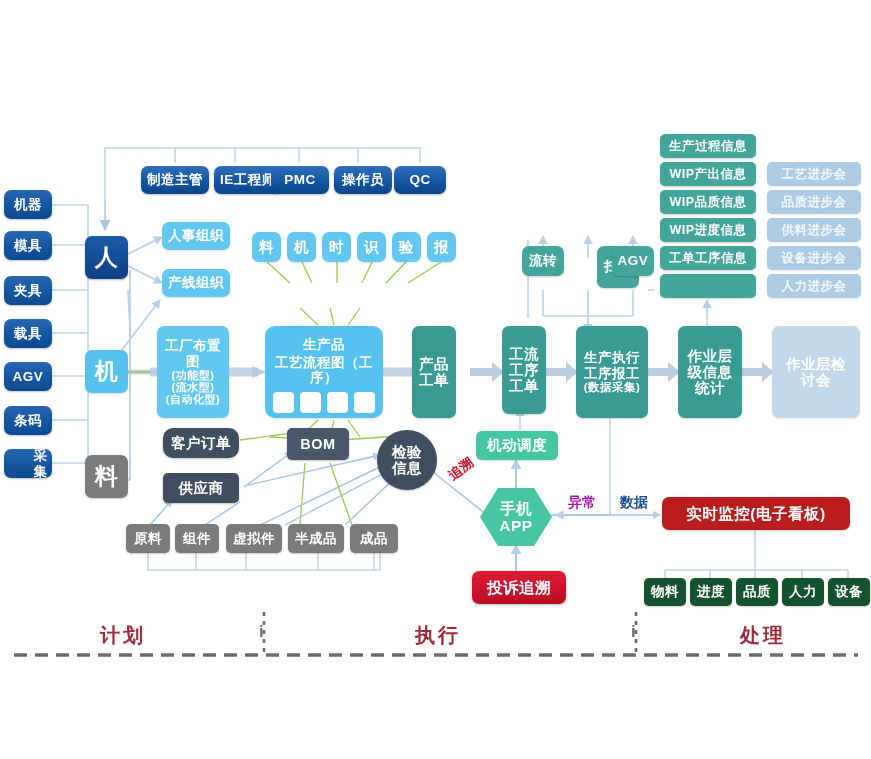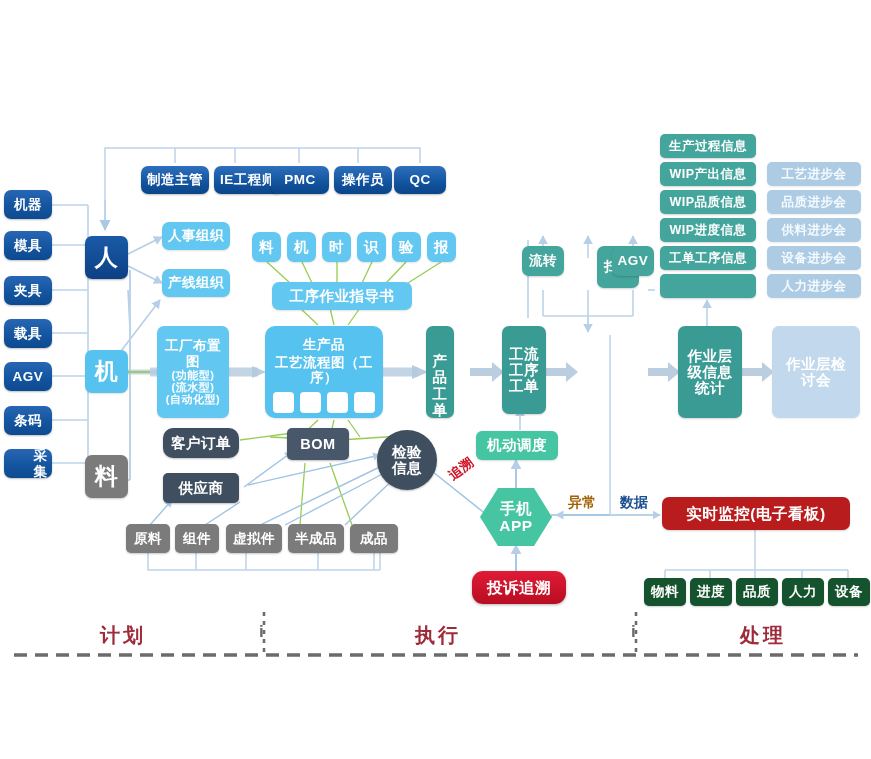--- a/index.html
+++ b/index.html
@@ -24,21 +24,21 @@
   .teal2{background:#44a59d;box-shadow:0 1px 2px rgba(0,0,0,.18);}
   .mint{background:#46c5a2;box-shadow:0 1px 2px rgba(0,0,0,.15);}
   .pale{background:#c2d8ec;color:#ffffff;box-shadow:0 1px 2px rgba(0,0,0,.08);}
   .paleb{background:#aecbe4;color:#f4fbff;box-shadow:0 1px 2px rgba(0,0,0,.08);}
   .slate{background:#3f4f60;box-shadow:0 1px 2px rgba(0,0,0,.25);}
   .slate2{background:#48586a;box-shadow:0 1px 2px rgba(0,0,0,.25);}
   .grey{background:#7b7b7b;box-shadow:0 1px 2px rgba(0,0,0,.22);}
   .steel{background:#b91c1c;box-shadow:0 1px 2px rgba(0,0,0,.18);}
   .steel2{background:#14532d;box-shadow:0 1px 2px rgba(0,0,0,.18);}
   .red{background:linear-gradient(180deg,#e01b36 0%,#b80d22 100%);
-       box-shadow:0 1px 3px rgba(0,0,0,.3);border-radius:11px;}
+       box-shadow:0 1px 3px rgba(0,0,0,.3);}
 
   .circle{border-radius:50%;}
   .hex{clip-path:polygon(25% 0,75% 0,100% 50%,75% 100%,25% 100%,0 50%);border-radius:0;} .f11{font-size:11.5px;} .f12{font-size:12.5px;}
   .f13{font-size:13.5px;} .f14{font-size:14.5px;} .f15{font-size:15.5px;} .f22{font-size:23px;}
 
   .stack{flex-direction:column;}
   .sub{font-size:11px;font-weight:bold;}
 
   .phase{position:absolute;color:#9e2b39;font-weight:bold;font-size:20px;
          letter-spacing:3px;}
@@ -283,46 +283,48 @@
   <div class="node sky2 f14" style="left:357px;top:232px;width:29px;height:30px;">
     <span>识</span>
   </div>
   <div class="node sky2 f14" style="left:392px;top:232px;width:29px;height:30px;">
     <span>验</span>
   </div>
   <div class="node sky2 f14" style="left:427px;top:232px;width:29px;height:30px;">
     <span>报</span>
   </div>
 
-  <div class="node sky2 f14" style="left:272px;top:282px;width:140px;height:28px;">
-    <span>工序作业指导书</span>
-  </div>
 
   <div class="node sky stack" style="left:265px;top:326px;width:118px;height:92px;border-radius:10px;padding-top:6px;">
     <span class="f13" style="margin-bottom:3px;">生产品</span>
     <span class="f13">工艺流程图（工序）</span>
     <span style="display:flex;gap:6px;margin-top:7px;">
       <i style="display:block;width:21px;height:21px;background:#fff;border-radius:4px;"></i>
       <i style="display:block;width:21px;height:21px;background:#fff;border-radius:4px;"></i>
       <i style="display:block;width:21px;height:21px;background:#fff;border-radius:4px;"></i>
       <i style="display:block;width:21px;height:21px;background:#fff;border-radius:4px;"></i>
     </span>
   </div>
 
-  <div class="node teal stack f14" style="left:426px;top:326px;width:28px;height:92px;justify-content:flex-end;">
+  <div class="node teal stack f14" style="left:412px;top:326px;width:44px;height:92px;">
     <span>产品</span>
     <span>工单</span>
   </div>
 
   <div class="node teal stack f14" style="left:502px;top:326px;width:44px;height:88px;">
     <span>工流</span>
     <span>工序</span>
     <span>工单</span>
   </div>
 
+  <div class="node teal stack" style="left:576px;top:326px;width:72px;height:92px;">
+    <span class="f13">生产执行</span>
+    <span class="f13">工序报工</span>
+    <span class="f11">(数据采集)</span>
+  </div>
 
   <div class="node teal stack f14" style="left:678px;top:326px;width:64px;height:92px;">
     <span>作业层</span>
     <span>级信息</span>
     <span>统计</span>
   </div>
 
   <div class="node pale stack f14" style="left:772px;top:326px;width:88px;height:92px;">
     <span>作业层检</span>
     <span>讨会</span>
@@ -413,21 +415,21 @@
   </div>
 
   <div class="node red f15" style="left:472px;top:571px;width:94px;height:33px;">
     <span>投诉追溯</span>
   </div>
 
   <div style="position:absolute;left:445px;top:470px;color:#cf1127;font-weight:bold;
               font-size:13.5px;transform:rotate(-37deg);transform-origin:left top;">
     <span>追溯</span>
   </div>
-  <div style="position:absolute;left:568px;top:494px;color:#a16207;font-weight:bold;font-size:14px;">
+  <div style="position:absolute;left:568px;top:494px;color:#a21caf;font-weight:bold;font-size:14px;">
     <span>异常</span>
   </div>
   <div style="position:absolute;left:620px;top:494px;color:#1a4f8f;font-weight:bold;font-size:14px;">
     <span>数据</span>
   </div>
 
   <div class="node steel f15" style="left:662px;top:497px;width:188px;height:33px;border-radius:7px;">
     <span>实时监控(电子看板)</span>
   </div>
 

